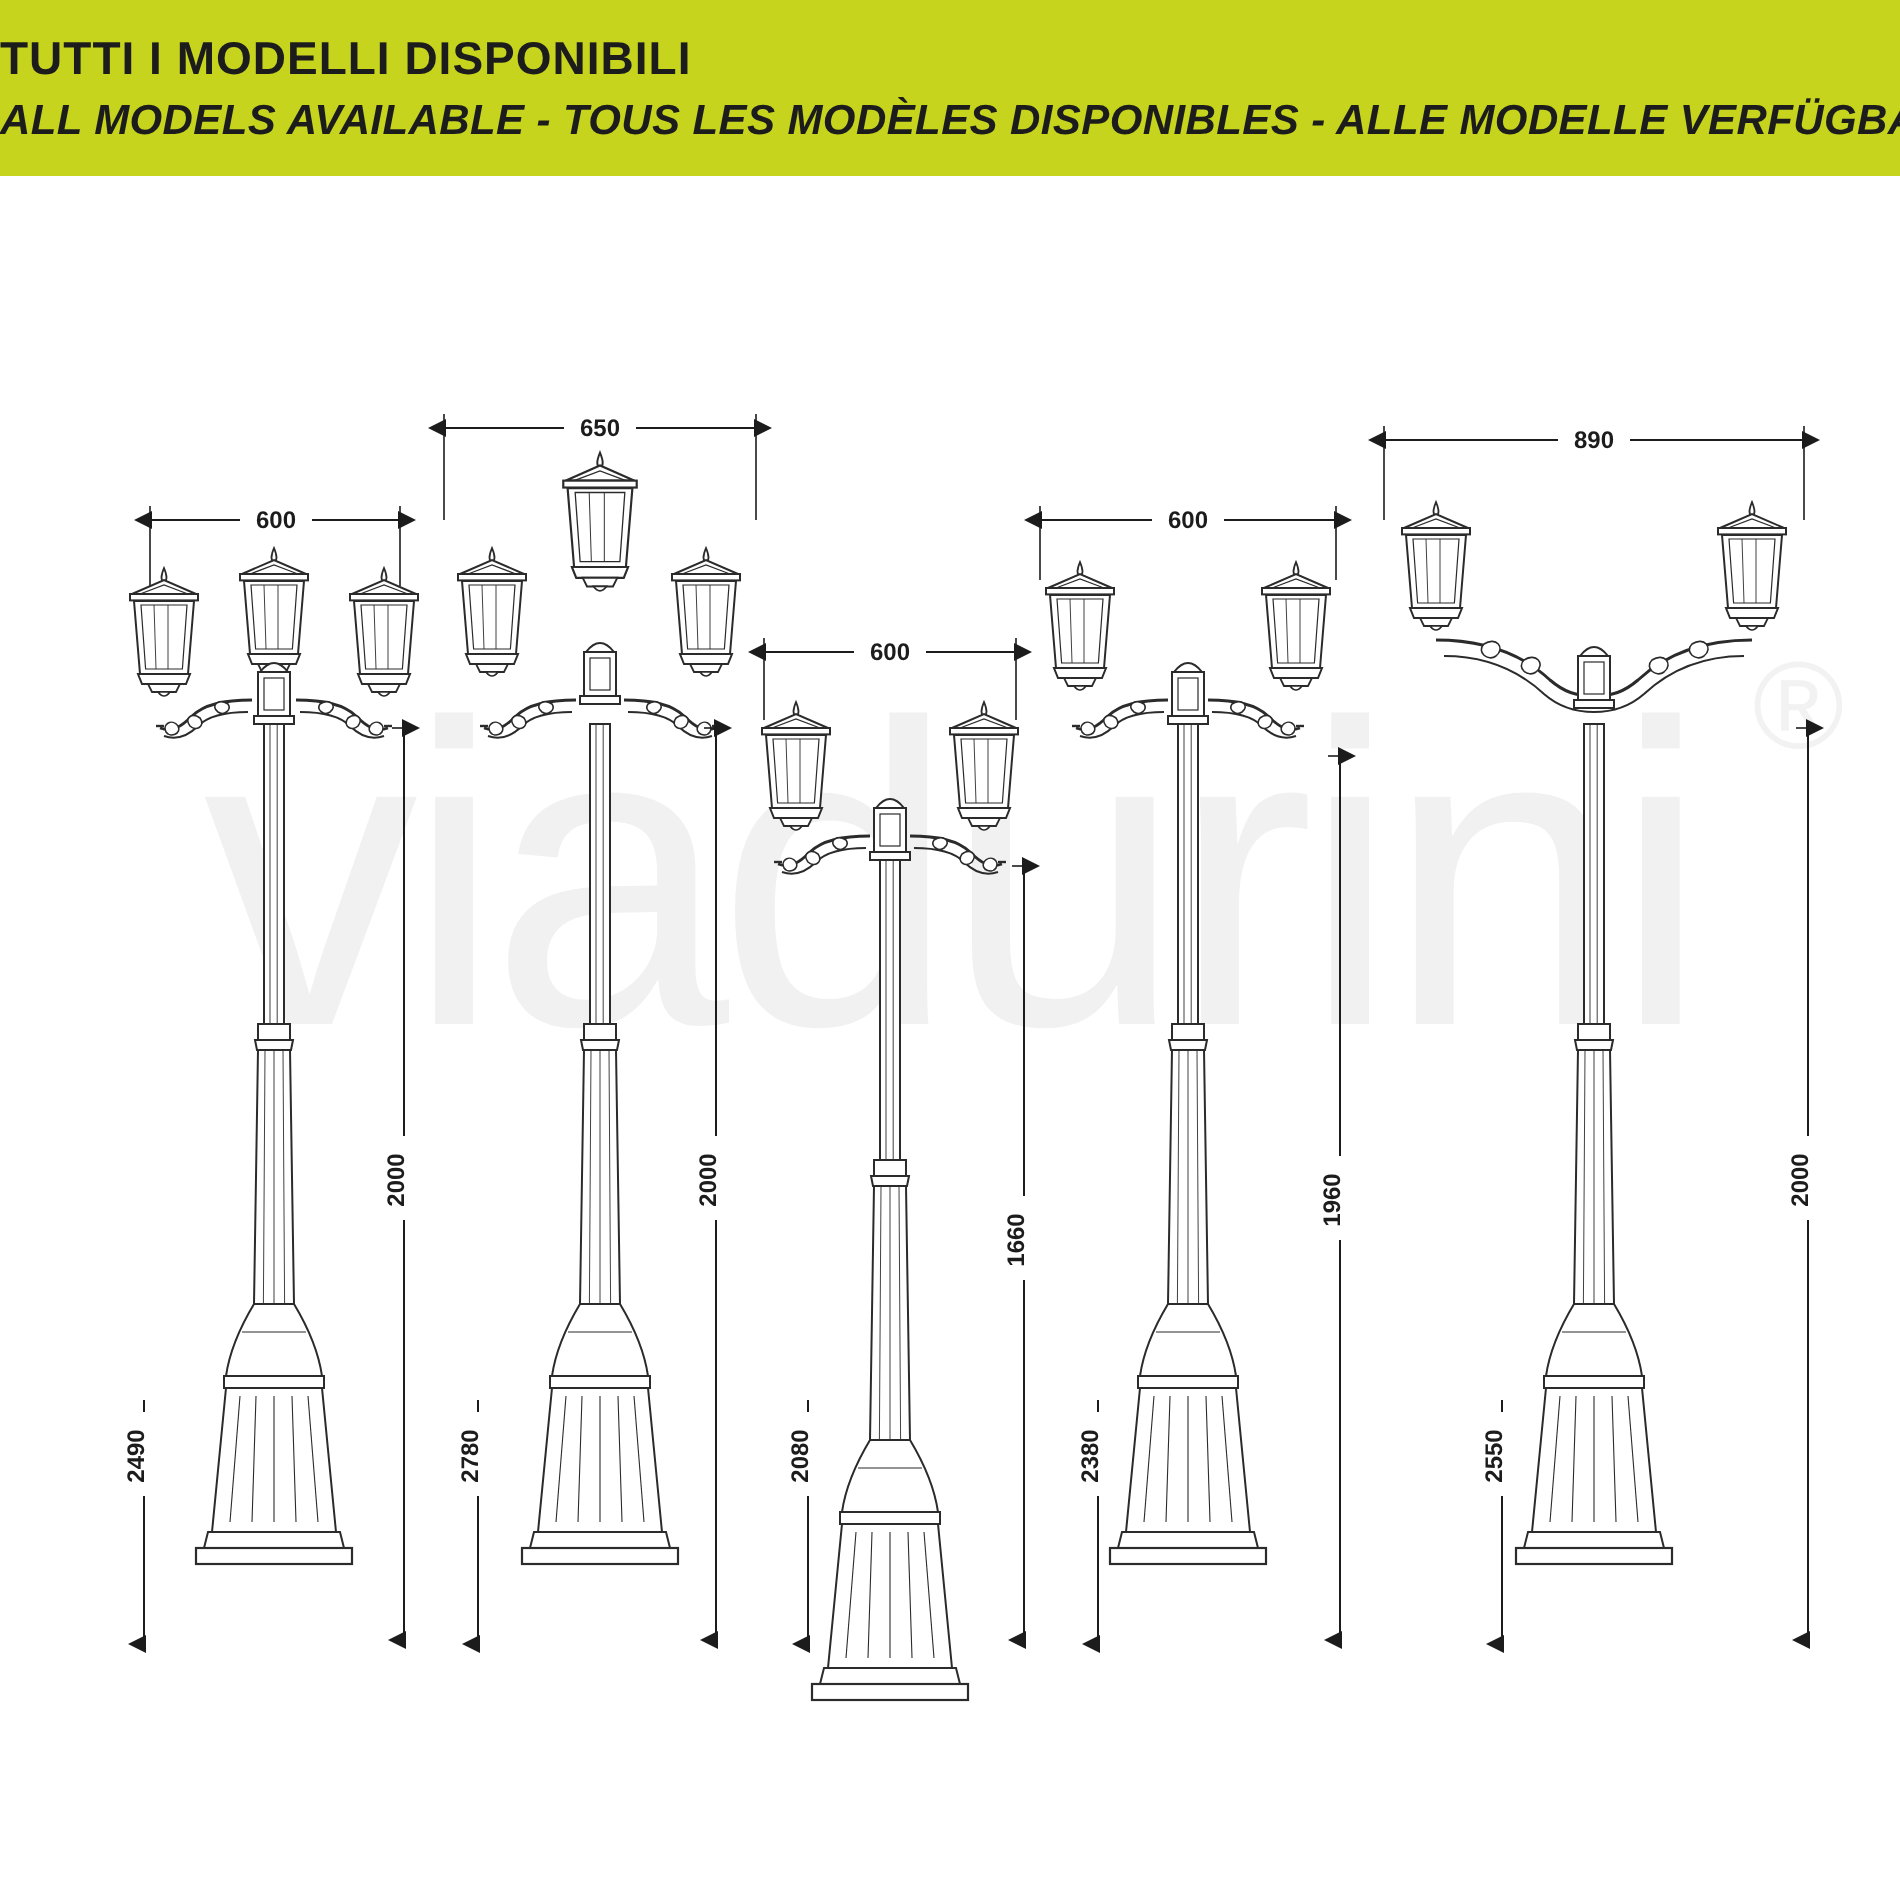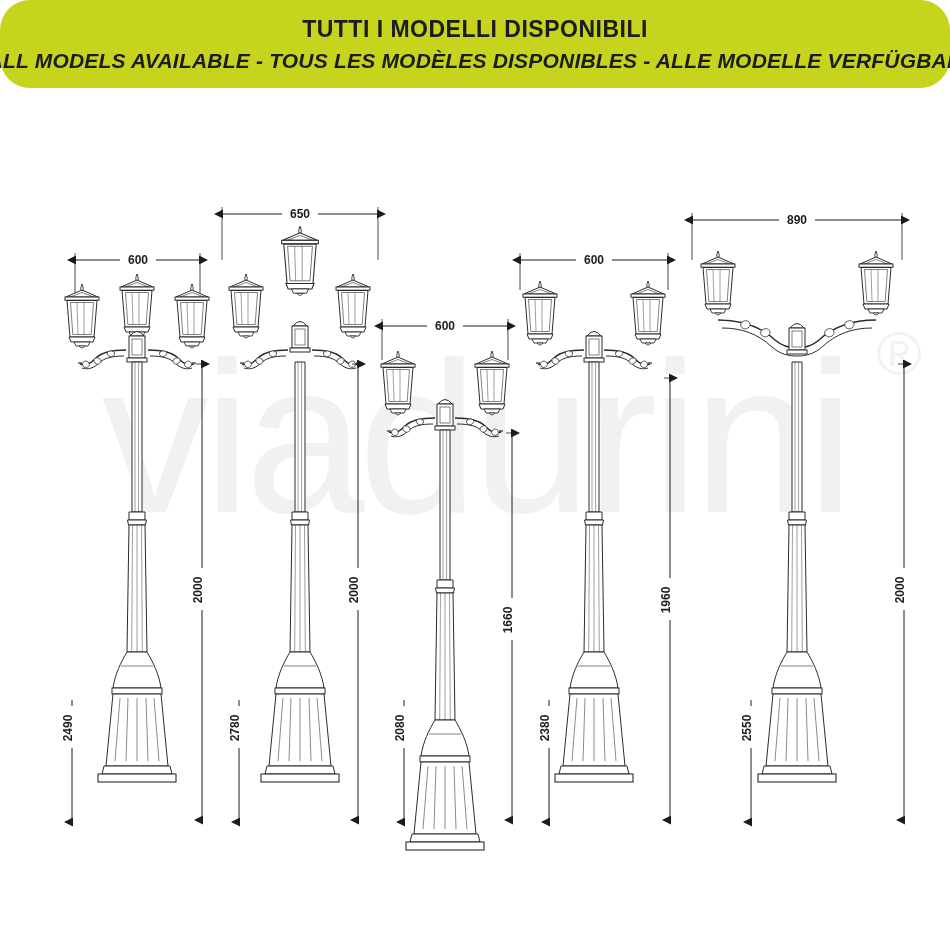--- a/index.html
+++ b/index.html
@@ -9,23 +9,22 @@
     font-family:"Liberation Sans", sans-serif;
     overflow:hidden;
     position:relative;
   }
 
   
   #banner {
     position:absolute; left:0; top:0; width:950px; height:88px;
     background:#c6d41e;
     display:flex; flex-direction:column;
-    align-items:center; justify-content:center;
+    align-items:flex-start; justify-content:center;
     box-sizing:border-box;
-    border-radius:30px;
   }
   #banner .line1 {
     font-size:23px; font-weight:bold; color:#1c1c1c;
     letter-spacing:0.5px; white-space:nowrap;
   }
   #banner .line2 {
     font-size:21px; font-weight:bold; font-style:italic; color:#1c1c1c;
     letter-spacing:0.2px; white-space:nowrap; margin-top:6px;
   }
 

